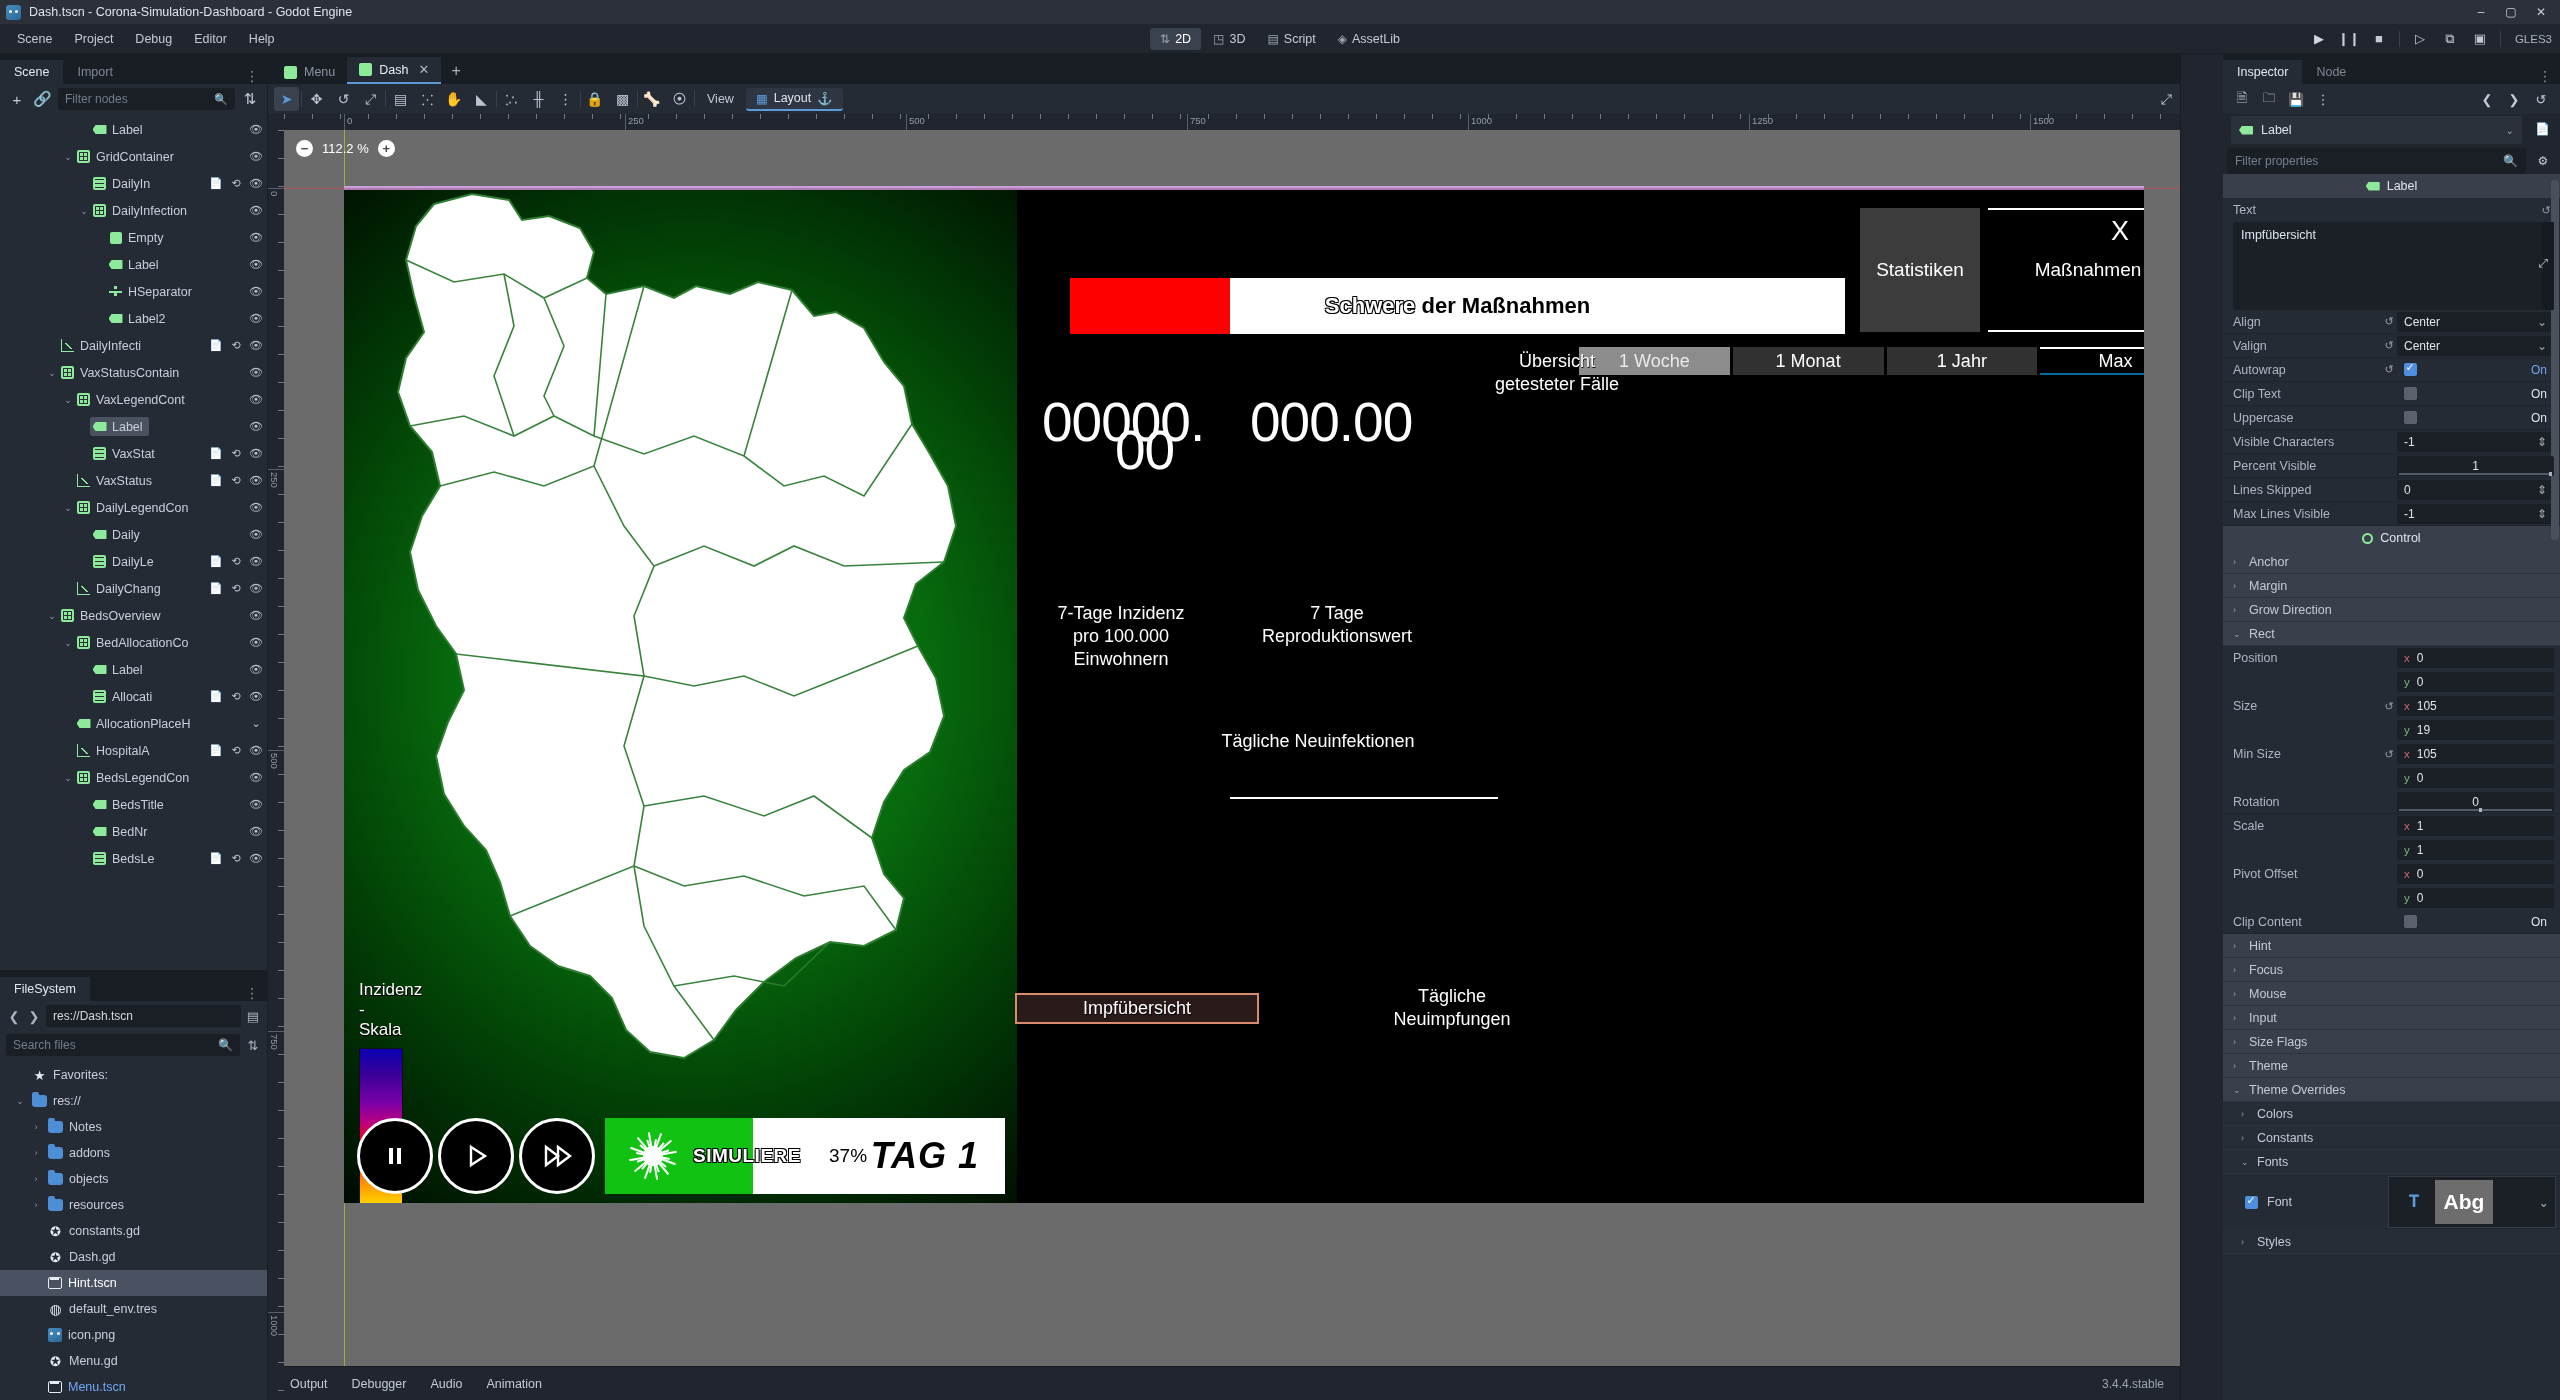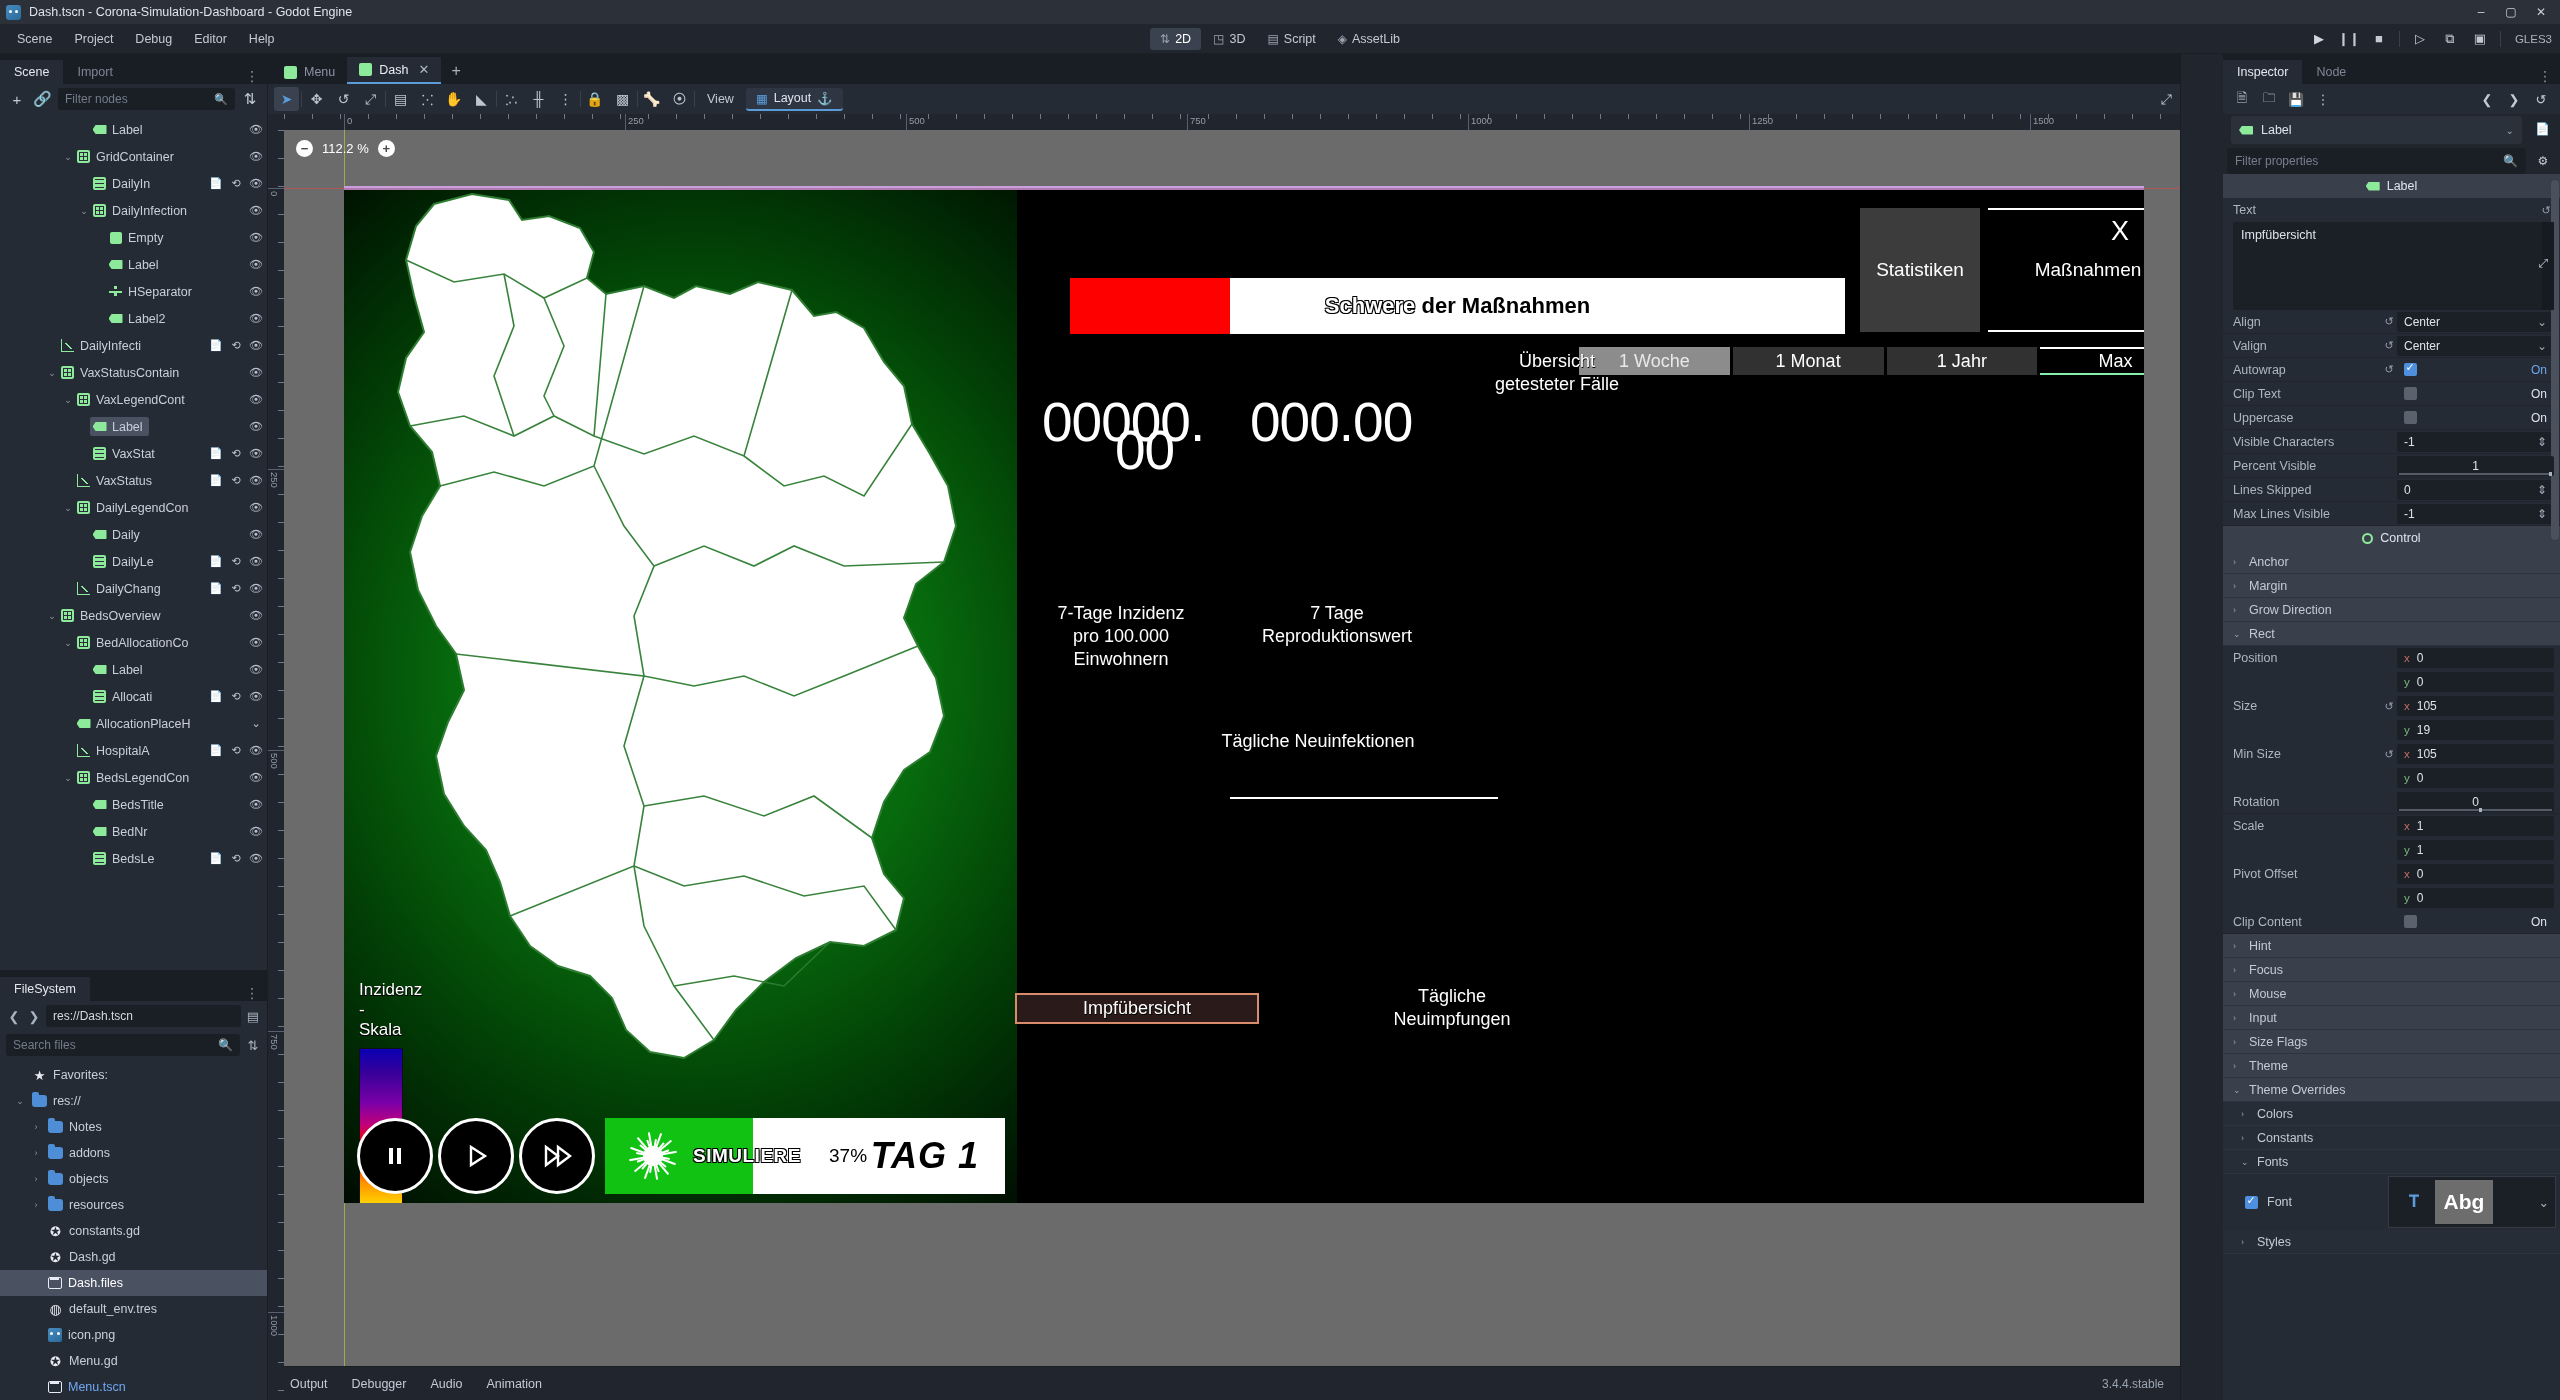--- a/index.html
+++ b/index.html
@@ -242,21 +242,21 @@
     justify-content:center; font-size:19px;}
   .tab-stat { left:843px; top:18px; width:120px; height:124px;}
   .tab-mass { left:971px; top:18px; width:200px; height:124px; background:#000;
     border-top:2px solid #fff; border-bottom:2px solid #fff;}
   .closex { position:absolute; right:15px; top:26px; color:#fff; font-size:27px; }
 
   .rangebtns { position:absolute; left:562px; top:157px; width:612px; height:28px; display:flex;}
   .rb { flex:1; display:flex; align-items:center; justify-content:center; font-size:18px; color:#fff;
     background:#313131; margin-right:3px;}
   .rb.active{ background:#8c8c8c; color:#e9e9e9;}
-  .rb.last{ background:#000; border-top:2px solid #fff; border-bottom:2px solid #86efac; margin-right:0;}
+  .rb.last{ background:#000; border-top:2px solid #fff; border-bottom:2px solid #0369a1; margin-right:0;}
 
   .glabel { position:absolute; color:#fff; text-align:center; font-size:18px; line-height:1.28;
     text-shadow:0.5px 0.5px 0 #000;}
   .bignum { position:absolute; color:#fff; font-size:55px; letter-spacing:-1px;}
   .hsep { position:absolute; height:2px; background:#fff;}
 
   
   .right-dock { width: 380px; background:#21262e; display:flex; flex-direction:column;
     border-left:1px solid #191d24;padding-left:42px;}
   .insp-tabs { display:flex; height:30px; background:#191d24; align-items:flex-end;}
@@ -847,21 +847,21 @@
           <div class="fs-row">
             <span style="width: 24px; flex: 0 0 auto;"></span>
             <span class="fs-twist"></span>
             <span class="ico-gear">✪</span>
             <span>Dash.gd</span>
           </div>
           <div class="fs-row sel">
             <span style="width: 24px; flex: 0 0 auto;"></span>
             <span class="fs-twist"></span>
             <span class="ico-scene"></span>
-            <span>Dash.files</span>
+            <span>Hint.tscn</span>
           </div>
           <div class="fs-row">
             <span style="width: 24px; flex: 0 0 auto;"></span>
             <span class="fs-twist"></span>
             <span class="ico-res">◍</span>
             <span>default_env.tres</span>
           </div>
           <div class="fs-row">
             <span style="width: 24px; flex: 0 0 auto;"></span>
             <span class="fs-twist"></span>

